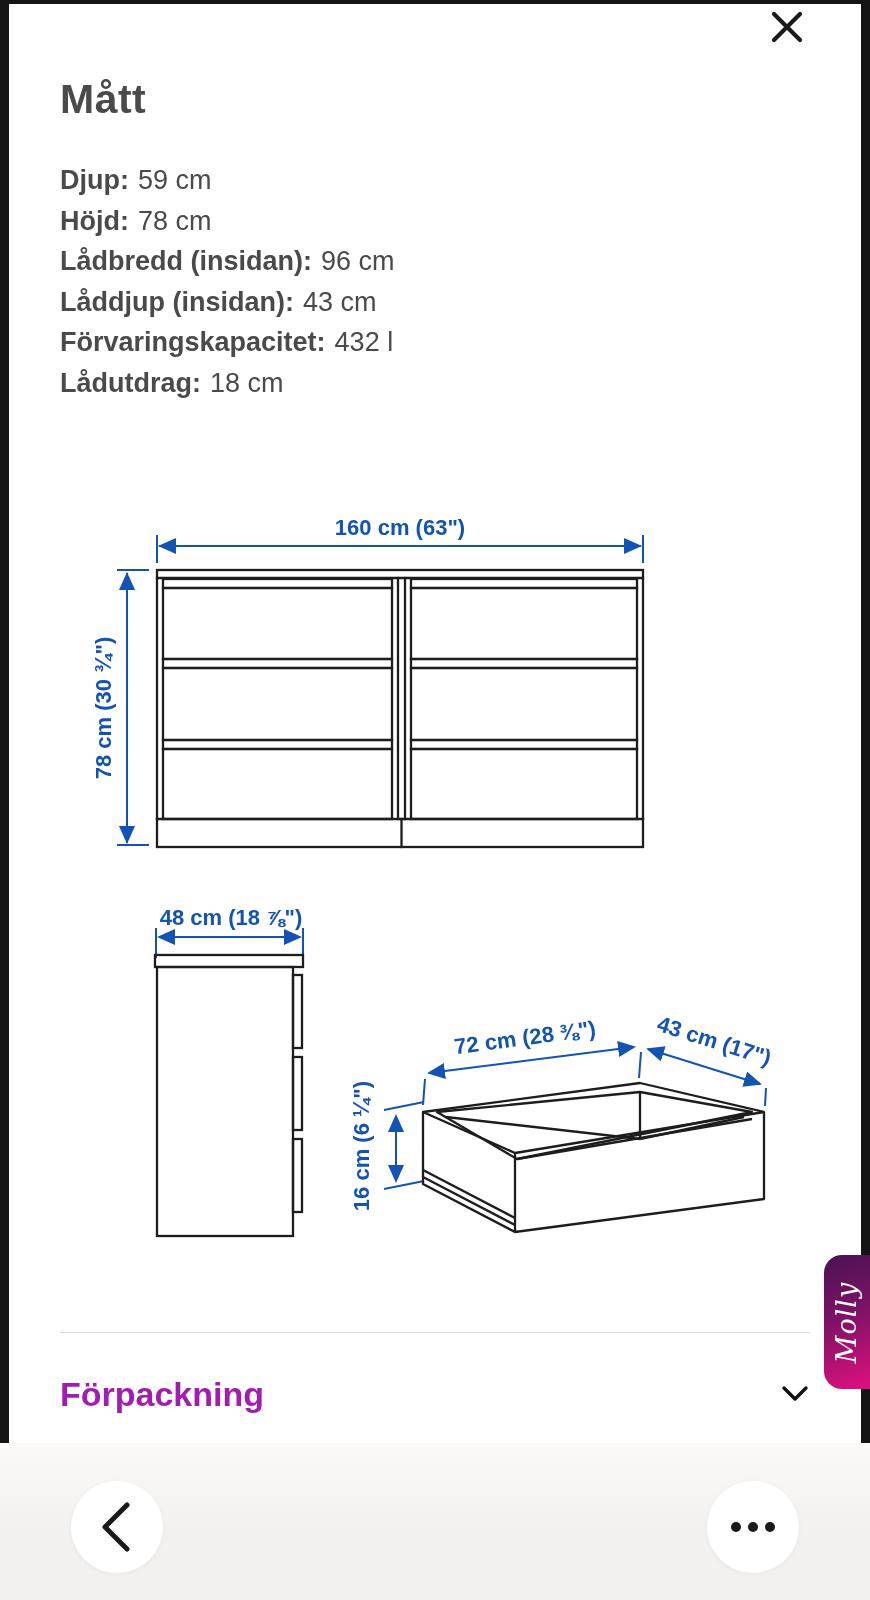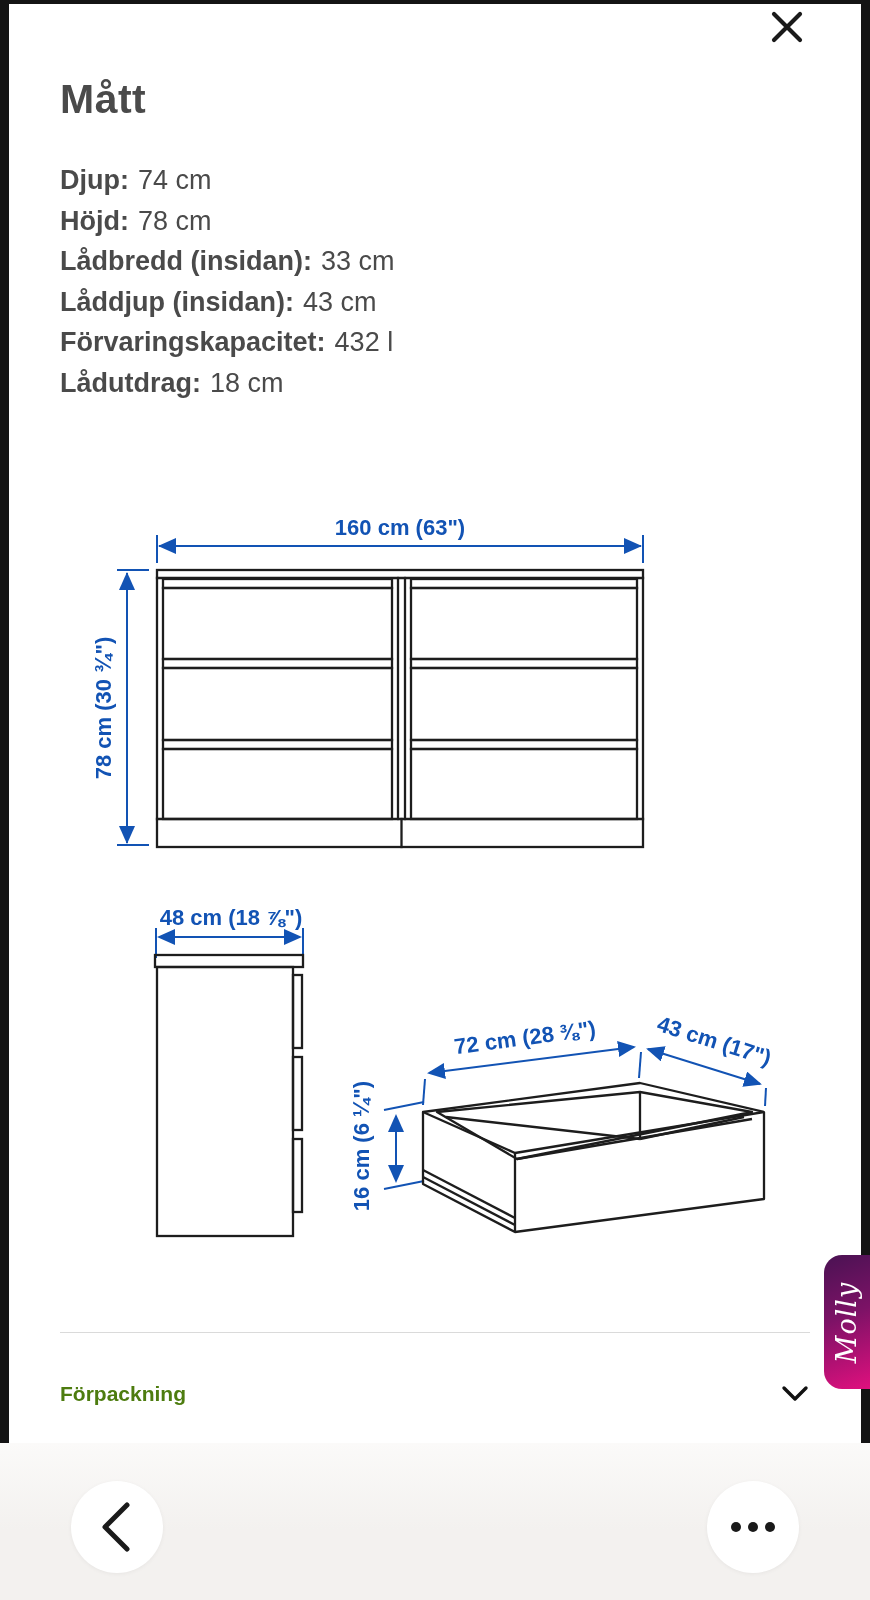--- a/index.html
+++ b/index.html
@@ -18,21 +18,21 @@
   .spec-list .lbl{font-weight:700;margin-right:9px;}
   .drawing-svg{position:absolute;left:0;top:0;width:870px;height:1443px;}
   .molly-tab{position:absolute;left:824px;top:1255px;width:46px;height:134px;border:none;cursor:pointer;
              border-radius:18px 0 0 18px;background:linear-gradient(160deg,#4a1253 0%,#7c1266 45%,#e0107e 100%);
              display:flex;align-items:center;justify-content:center;padding:0;}
   .molly-tab span{color:#fff;font-family:"DejaVu Serif","Liberation Serif",serif;font-style:italic;
                   font-size:27px;transform:rotate(-90deg);white-space:nowrap;letter-spacing:1px;}
   .divider{position:absolute;left:60px;top:1332px;width:750px;height:1px;background:#dadada;}
   .accordion-row{position:absolute;left:60px;top:1370px;width:750px;height:48px;background:none;border:none;
                  padding:0;display:flex;align-items:center;justify-content:space-between;cursor:pointer;}
-  .accordion-row .acc-label{font-size:21px;font-weight:700;color:#4d7c0f;
+  .accordion-row .acc-label{font-size:34px;font-weight:700;color:#a21caf;
                  font-family:"Liberation Sans","DejaVu Sans",sans-serif;}
   
   .chrome{position:absolute;left:0;top:1443px;width:870px;height:157px;
           background:linear-gradient(#fbfaf9 0%,#f3f1ef 55%,#f3f1ef 100%);}
   .chrome .round-btn{position:absolute;width:92px;height:92px;border-radius:50%;background:#fff;border:none;
           top:38px;box-shadow:0 1px 4px rgba(0,0,0,.05);cursor:pointer;padding:0;}
   .chrome .back{left:71px;}
   .chrome .more{left:707px;}
   .url-pill{position:absolute;left:188px;top:38px;width:494px;height:93px;border-radius:47px;background:#fff;
             border:none;box-shadow:0 1px 4px rgba(0,0,0,.05);cursor:pointer;padding:0;}
@@ -44,23 +44,23 @@
 </head>
 <body>
 
 <div class="page">
 
   <div class="web-frame"></div>
 
   <h1 class="sheet-title">Mått</h1>
 
   <ul class="spec-list">
-    <li><span class="lbl">Djup:</span><span>74 cm</span></li>
+    <li><span class="lbl">Djup:</span><span>59 cm</span></li>
     <li><span class="lbl">Höjd:</span><span>78 cm</span></li>
-    <li><span class="lbl">Lådbredd (insidan):</span><span>33 cm</span></li>
+    <li><span class="lbl">Lådbredd (insidan):</span><span>96 cm</span></li>
     <li><span class="lbl">Låddjup (insidan):</span><span>43 cm</span></li>
     <li><span class="lbl">Förvaringskapacitet:</span><span>432 l</span></li>
     <li><span class="lbl">Lådutdrag:</span><span>18 cm</span></li>
   </ul>
 
   <button class="close-btn" aria-label="close">
     <svg width="48" height="48" viewBox="0 0 48 48">
       <path d="M11 10 L37 36 M37 10 L11 36" stroke="#1a1a1a" stroke-width="4.2" stroke-linecap="round" fill="none"></path>
     </svg>
   </button>

